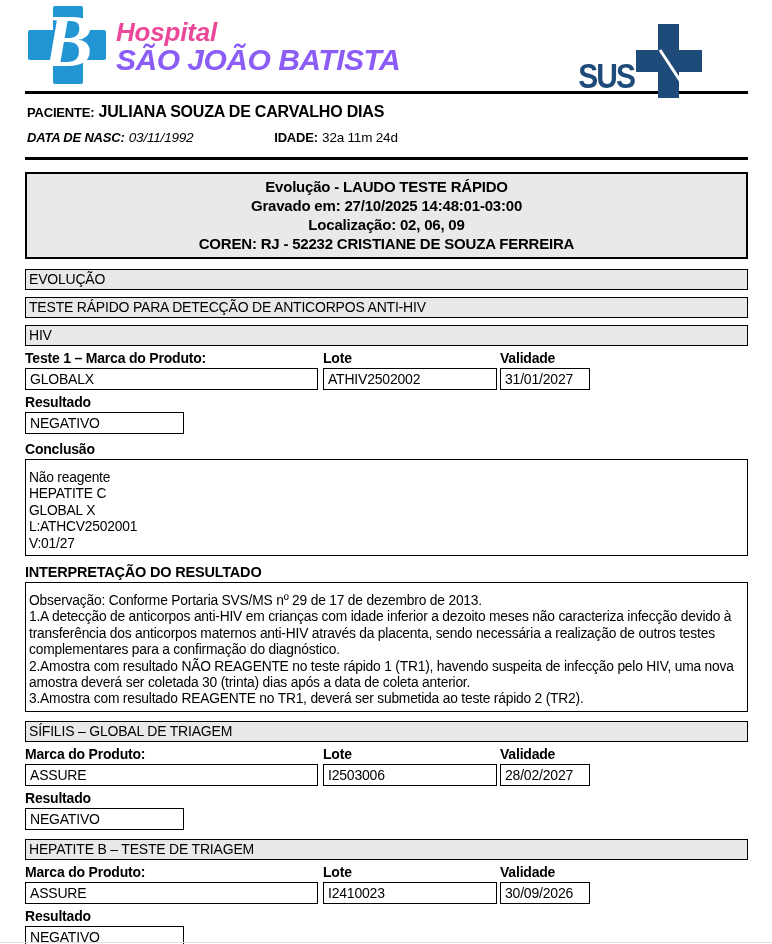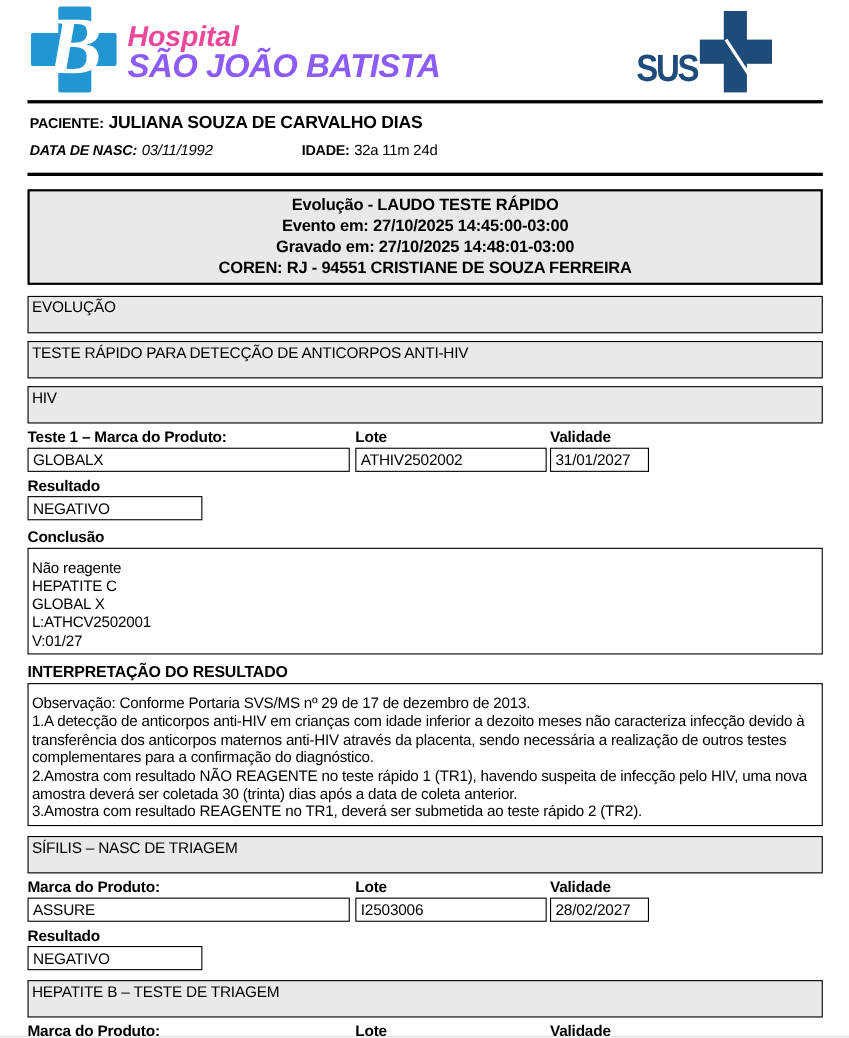--- a/index.html
+++ b/index.html
@@ -27,21 +27,21 @@
     position: absolute;
     left: 28px; top: 4px;
     display: flex;
     align-items: center;
   }
   .brand-text { margin-left: 6px; font-style: italic; font-weight: bold; }
   .brand-line1 { font-size: 26px; color: #ec4899; line-height: 26px; }
   .brand-line2 { font-size: 30px; color: #8b5cf6; line-height: 30px; letter-spacing: -0.5px; }
   .sus {
     position: absolute;
-    right: 70px; top: 6px;
+    right: 70px; top: 20px;
     display: flex;
     align-items: center;
   }
   .sus-text {
     font-size: 30px;
     font-weight: bold;
     color: #1e4b7a;
     letter-spacing: -2px;
     transform: scaleY(1.15);
     margin-right: 2px;
@@ -69,21 +69,21 @@
     font-size: 15px;
     line-height: 19px;
     padding: 3px 0 4px 0;
   }
 
   
   .bar {
     margin-top: 7px;
     border: 1.5px solid #000;
     background: #e9e9e9;
-    height: 34px;
+    height: 21px;
     font-size: 14px;
     line-height: 17px;
     padding: 1px 3px;
   }
   .bar-first { margin-top: 10px; }
 
   
   .field-row { display: flex; margin-top: 4px; }
   .fcol1 { width: 293px; }
   .fcol2 { width: 174px; margin-left: 5px; }
@@ -168,23 +168,23 @@
         </span>
         <span class="lbl">IDADE:</span>
         <span class="val">32a 11m 24d</span>
       </div>
     </div>
 
     <hr class="rule rule2">
 
     <div class="event-box">
       <div>Evolução - LAUDO TESTE RÁPIDO</div>
-      <div>Evento em:  27/10/2025 14:45:00-03:00</div>
       <div>Gravado em: 27/10/2025 14:48:01-03:00</div>
-      <div>COREN: RJ - 94551 CRISTIANE DE SOUZA FERREIRA</div>
+      <div>Localização: 02, 06, 09</div>
+      <div>COREN: RJ - 52232 CRISTIANE DE SOUZA FERREIRA</div>
     </div>
 
     <div class="bar bar-first">EVOLUÇÃO</div>
     <div class="bar">TESTE RÁPIDO PARA DETECÇÃO DE ANTICORPOS ANTI-HIV</div>
     <div class="bar">HIV</div>
 
     <div class="field-row">
       <div class="fcol1">
         <div class="flabel">Teste 1 – Marca do Produto:</div>
         <div class="fbox">GLOBALX</div>
@@ -211,21 +211,21 @@
     </div>
 
     <div class="block-label interp-label">INTERPRETAÇÃO DO RESULTADO</div>
     <div class="multibox interp-box">
       <p>Observação: Conforme Portaria SVS/MS nº 29 de 17 de dezembro de 2013.</p>
       <p>1.A detecção de anticorpos anti-HIV em crianças com idade inferior a dezoito meses não caracteriza infecção devido à transferência dos anticorpos maternos anti-HIV através da placenta, sendo necessária a realização de outros testes complementares para a confirmação do diagnóstico.</p>
       <p>2.Amostra com resultado NÃO REAGENTE no teste rápido 1 (TR1), havendo suspeita de infecção pelo HIV, uma nova amostra deverá ser coletada 30 (trinta) dias após a data de coleta anterior.</p>
       <p>3.Amostra com resultado REAGENTE no TR1, deverá ser submetida ao teste rápido 2 (TR2).</p>
     </div>
 
-    <div class="bar" style="margin-top:9px">SÍFILIS – NASC DE TRIAGEM</div>
+    <div class="bar" style="margin-top:9px">SÍFILIS – GLOBAL DE TRIAGEM</div>
     <div class="field-row">
       <div class="fcol1">
         <div class="flabel">Marca do Produto:</div>
         <div class="fbox">ASSURE</div>
       </div>
       <div class="fcol2">
         <div class="flabel">Lote</div>
         <div class="fbox">I2503006</div>
       </div>
       <div class="fcol3">

